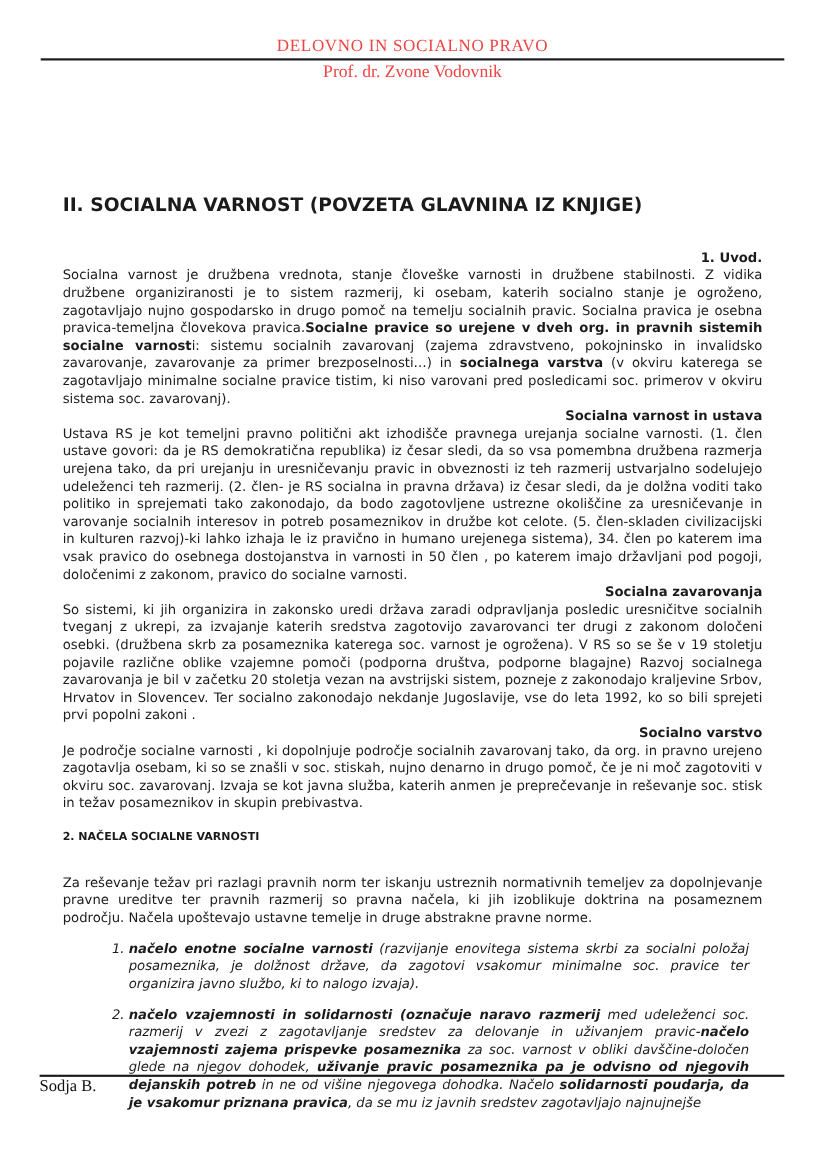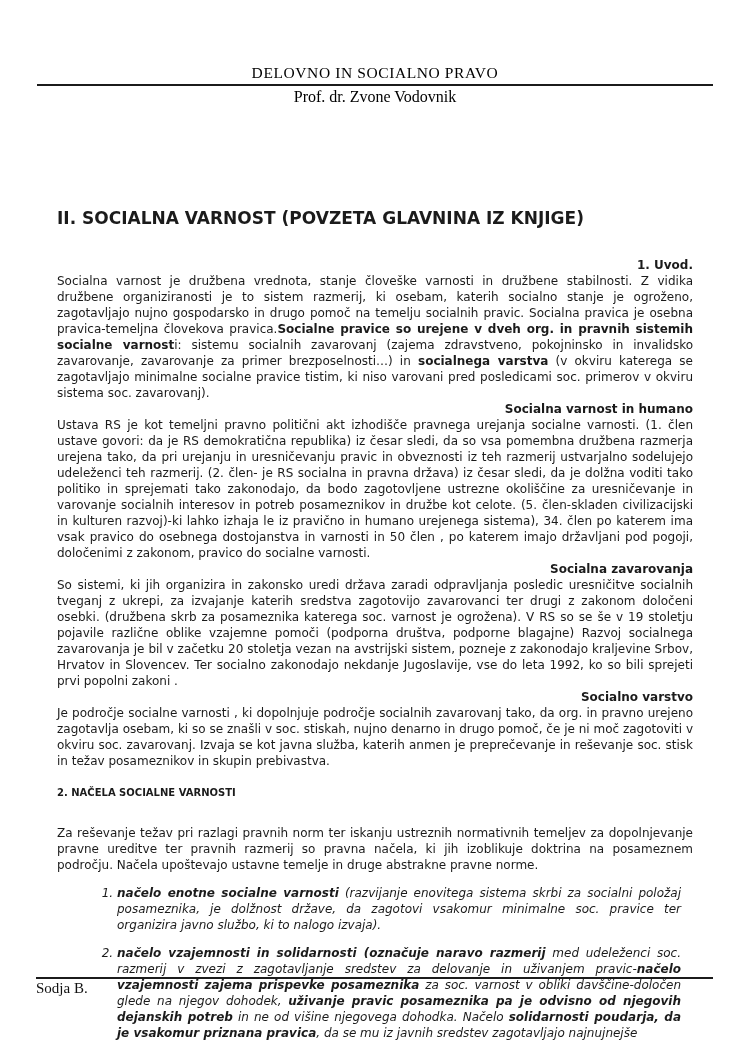--- a/index.html
+++ b/index.html
@@ -11,24 +11,24 @@
     position: relative;
     width: 750px;
     height: 1061px;
     background: #ffffff;
     color: #1b1b1b;
     overflow: hidden;
     font-family: "DejaVu Sans", sans-serif;
   }
   
   .doc-header {
-    padding-top: 64px;
+    padding-top: 33px;
     text-align: center;
     font-family: "Liberation Serif", serif;
-    color: #000000;
+    color: #ef4444;
   }
   .doc-title {
     font-size: 15.5px;
     letter-spacing: 0.6px;
     line-height: 18px;
   }
   .header-rule {
     border: 0;
     border-top: 2px solid #1b1b1b;
     margin: 2px 37px 0 37px;
@@ -115,21 +115,21 @@
     <hr class="header-rule">
     <div class="doc-author">Prof. dr. Zvone Vodovnik</div>
   </header>
 
   <main class="content">
     <h1 class="section-title">II. SOCIALNA VARNOST (POVZETA GLAVNINA IZ KNJIGE)</h1>
 
     <h2 class="subheading">1. Uvod.</h2>
     <p class="para"><span>Socialna varnost je družbena vrednota, stanje človeške varnosti in  družbene stabilnosti. Z vidika družbene organiziranosti je to  sistem razmerij, ki  osebam, katerih socialno stanje je ogroženo, zagotavljajo  nujno gospodarsko in drugo pomoč na temelju socialnih pravic. Socialna pravica je osebna pravica-temeljna človekova pravica.</span><b>Socialne pravice so urejene v dveh  org. in pravnih sistemih socialne varnost</b><span>i: sistemu   socialnih zavarovanj (zajema zdravstveno, pokojninsko in invalidsko  zavarovanje, zavarovanje za primer brezposelnosti…)  in </span><b>socialnega varstva</b><span> (v okviru katerega se   zagotavljajo  minimalne socialne pravice tistim, ki  niso varovani pred posledicami soc. primerov v okviru sistema soc. zavarovanj).</span></p>
 
-    <h2 class="subheading">Socialna varnost in humano</h2>
+    <h2 class="subheading">Socialna varnost in ustava</h2>
     <p class="para"><span>Ustava RS je kot temeljni pravno politični akt izhodišče pravnega urejanja  socialne varnosti. (1. člen ustave govori: da je RS demokratična republika) iz česar sledi, da so vsa pomembna družbena razmerja urejena tako,  da pri urejanju   in uresničevanju pravic in obveznosti iz teh razmerij ustvarjalno sodelujejo  udeleženci teh razmerij. (2. člen- je RS socialna in pravna država) iz česar sledi, da   je dolžna voditi   tako politiko in sprejemati tako zakonodajo, da bodo zagotovljene ustrezne okoliščine za uresničevanje  in varovanje socialnih interesov in potreb posameznikov in družbe kot celote. (5. člen-skladen civilizacijski in kulturen razvoj)-ki lahko izhaja le iz   pravično in humano  urejenega sistema), 34. člen po katerem ima vsak pravico do  osebnega dostojanstva in varnosti in 50 člen , po katerem imajo  državljani    pod pogoji, določenimi z zakonom, pravico  do socialne varnosti.</span></p>
 
     <h2 class="subheading">Socialna zavarovanja</h2>
     <p class="para"><span>So sistemi, ki jih  organizira in zakonsko uredi država zaradi odpravljanja posledic uresničitve socialnih tveganj z ukrepi, za izvajanje katerih sredstva zagotovijo zavarovanci ter drugi z zakonom določeni osebki. (družbena skrb za posameznika katerega  soc. varnost je ogrožena). V RS so se še v 19 stoletju pojavile različne oblike vzajemne pomoči (podporna društva, podporne blagajne) Razvoj socialnega zavarovanja je bil  v začetku 20 stoletja vezan na avstrijski sistem, pozneje z zakonodajo   kraljevine Srbov, Hrvatov in Slovencev.   Ter socialno zakonodajo nekdanje Jugoslavije, vse do leta 1992, ko so bili sprejeti prvi popolni  zakoni .</span></p>
 
     <h2 class="subheading">Socialno varstvo</h2>
     <p class="para"><span>Je področje  socialne varnosti , ki dopolnjuje področje socialnih zavarovanj tako, da  org. in pravno urejeno zagotavlja osebam, ki so se znašli v  soc. stiskah, nujno denarno in drugo pomoč, če je ni moč  zagotoviti  v  okviru  soc.  zavarovanj.  Izvaja  se  kot  javna  služba,  katerih  anmen  je preprečevanje  in reševanje soc. stisk in težav posameznikov in skupin prebivastva.</span></p>
 
     <h1 class="section-title2">2. NAČELA SOCIALNE VARNOSTI</h1>
     <p class="para"><span>Za reševanje težav pri razlagi  pravnih norm  ter iskanju  ustreznih normativnih  temeljev za dopolnjevanje pravne ureditve ter pravnih razmerij so pravna načela, ki jih izoblikuje  doktrina na posameznem področju. Načela upoštevajo ustavne temelje in druge abstrakne pravne norme.</span></p>

